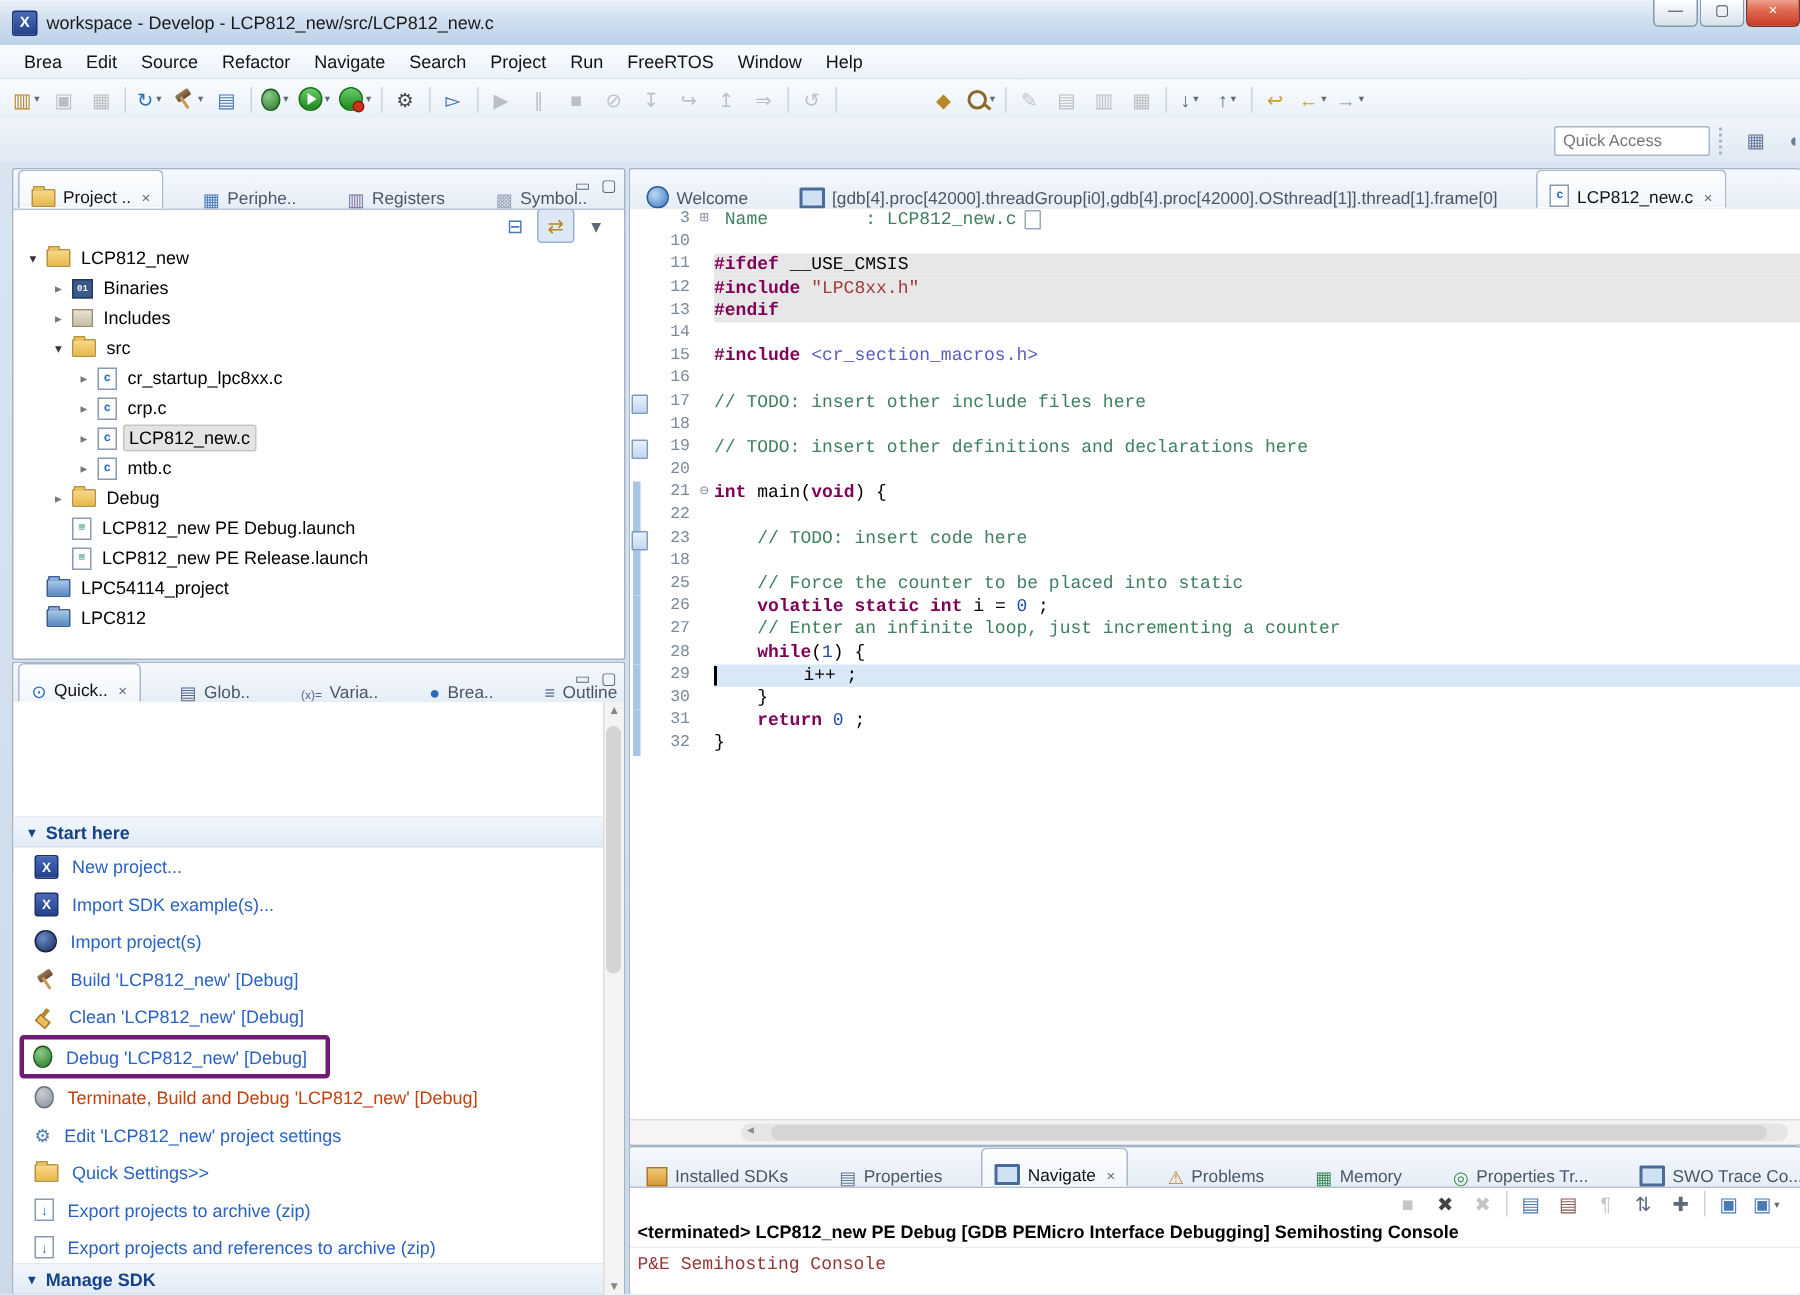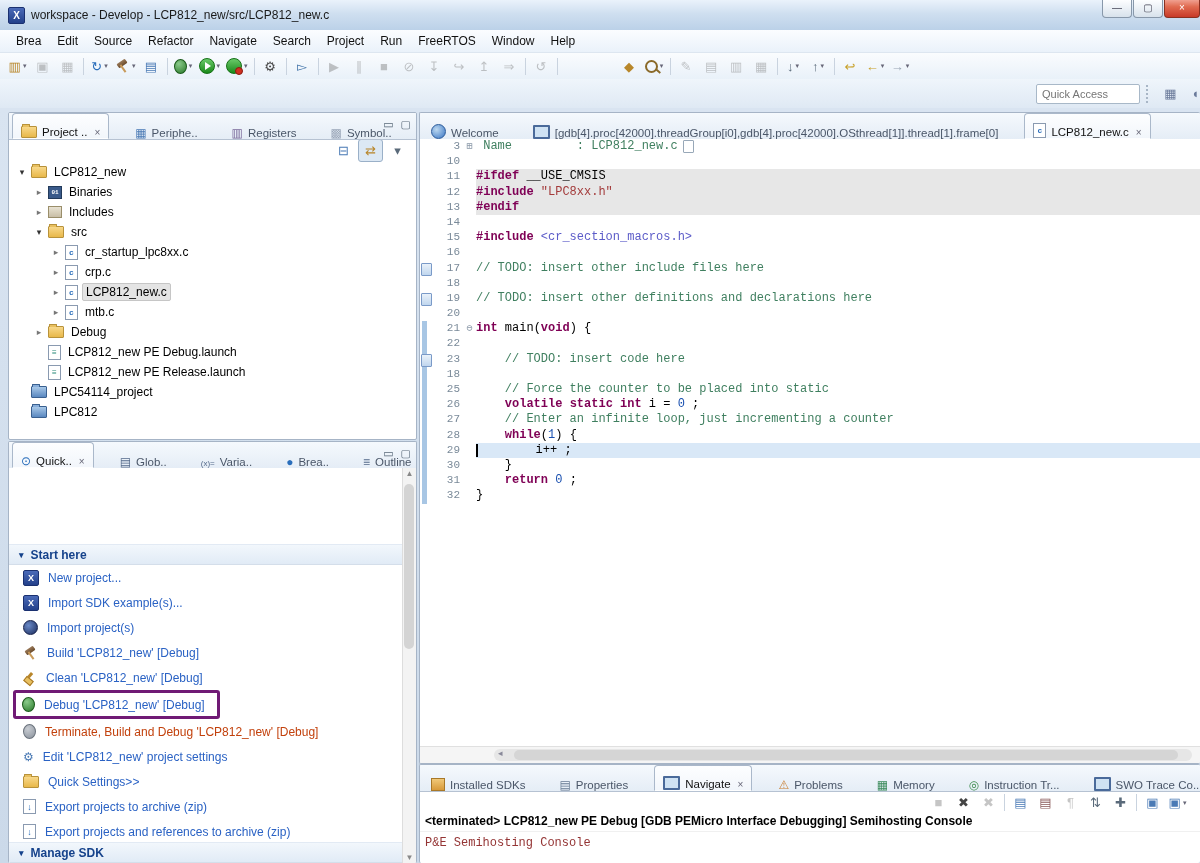--- a/index.html
+++ b/index.html
@@ -693,21 +693,21 @@
         <div class="tab">
           <span class="tg" style="color: rgb(200, 122, 42);">⚠</span>
           <span class="lbl">Problems</span>
         </div>
         <div class="tab">
           <span class="tg" style="color: rgb(58, 138, 90);">▦</span>
           <span class="lbl">Memory</span>
         </div>
         <div class="tab">
           <span class="tg" style="color: rgb(58, 138, 74);">◎</span>
-          <span class="lbl">Instruction Tr...</span>
+          <span class="lbl">Properties Tr...</span>
         </div>
         <div class="tab">
           <span class="css-monitor"></span>
           <span class="lbl">SWO Trace Co...</span>
         </div>
         <div class="tab">
           <span class="css-plug"></span>
           <span class="lbl">Power Measur...</span>
         </div>
       </div>

